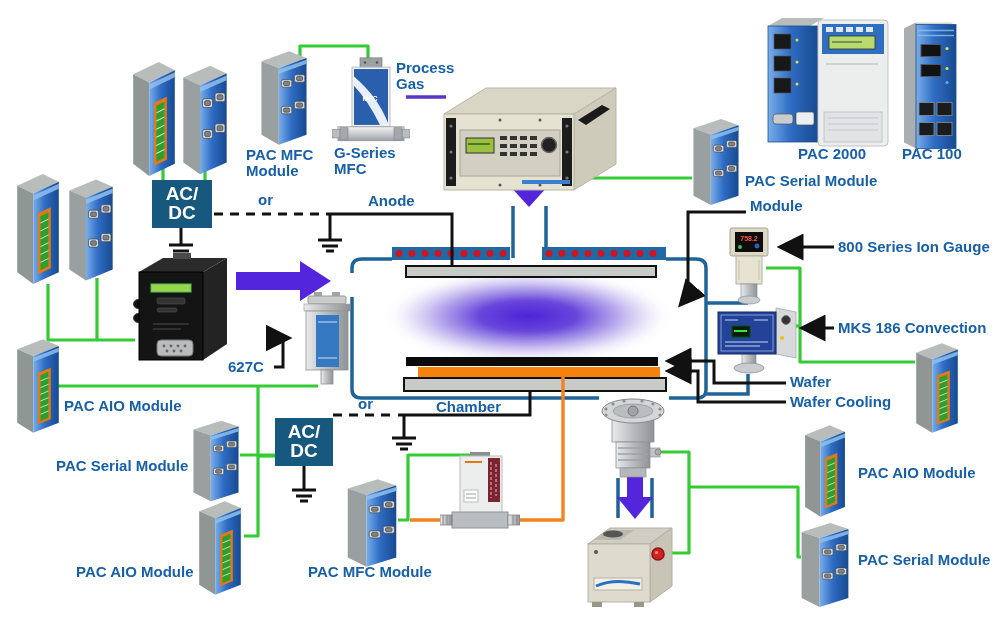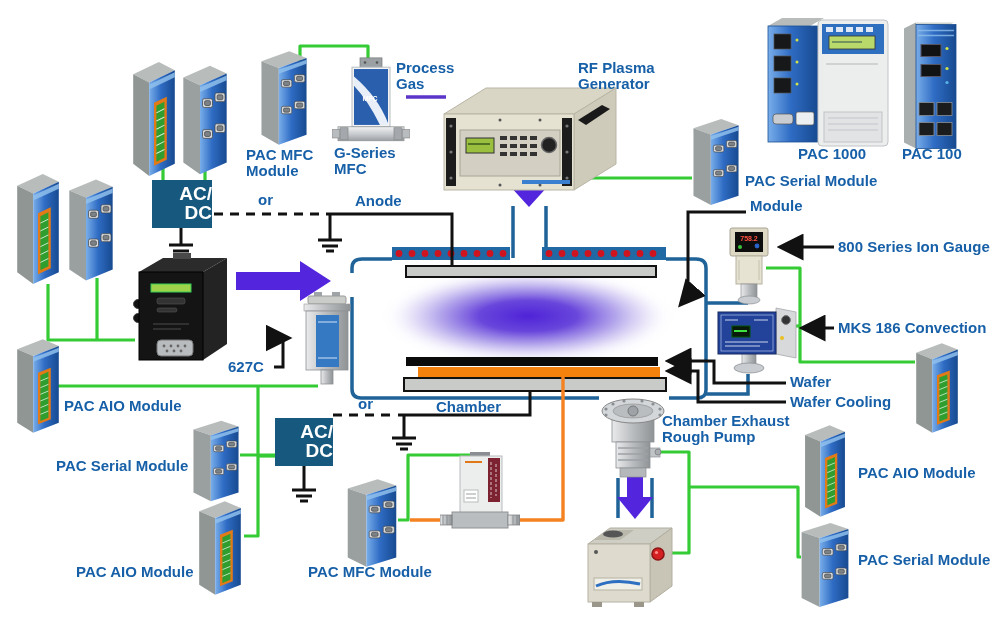--- a/index.html
+++ b/index.html
@@ -6,21 +6,21 @@
   #stage{position:relative;width:1000px;height:623px;background:#ffffff;overflow:hidden;
          font-family:"Liberation Sans",sans-serif;}
   #wires{position:absolute;left:0;top:0;z-index:1;}
   .dev{position:absolute;z-index:2;}
   .dev svg{display:block;width:100%;height:100%;}
   .lbl{position:absolute;z-index:3;color:#1760a8;font-weight:bold;font-size:15px;
        line-height:1.08;white-space:nowrap;}
   .wrap{white-space:normal;}
   .acdc{position:absolute;z-index:2;background:#16587e;color:#ffffff;font-weight:bold;
         font-size:19px;line-height:0.98;display:flex;flex-direction:column;
-        align-items:flex-end;justify-content:center;text-align:center;}
+        align-items:center;justify-content:center;text-align:center;}
 </style>
 </head>
 <body>
 
 <div id="stage">
 
 <svg id="wires" width="1000" height="623" viewBox="0 0 1000 623">
   <defs>
     <linearGradient id="gBlue" x1="0" y1="0" x2="1" y2="0">
       <stop offset="0" stop-color="#79aeea"></stop>
@@ -473,35 +473,33 @@
   <rect x="12" y="60" width="56" height="16" fill="#b9bdbf" stroke="#8d9194"></rect>
   <rect x="0" y="63" width="12" height="10" fill="url(#gSilH)" stroke="#777" stroke-width="0.7"></rect>
   <rect x="68" y="63" width="12" height="10" fill="url(#gSilH)" stroke="#777" stroke-width="0.7"></rect>
   <path d="M3,63 V73 M7,63 V73 M73,63 V73 M77,63 V73" stroke="#8a8e92" stroke-width="1"></path>
 </svg>
     </div>
 
 <div class="lbl wrap" style="left:246px;top:147px;width:82px">PAC MFC Module</div>
 <div class="lbl wrap" style="left:334px;top:145px;width:72px">G-Series MFC</div>
 <div class="lbl wrap" style="left:396px;top:60px;width:66px">Process Gas</div>
-<div class="lbl wrap" style="left:578px;top:60px;width:92px">RF Plasma Generator</div>
-<div class="lbl" style="left:798px;top:146px">PAC 1000</div>
+<div class="lbl" style="left:798px;top:146px">PAC 2000</div>
 <div class="lbl" style="left:902px;top:146px">PAC 100</div>
 <div class="lbl" style="left:745px;top:173px">PAC Serial Module</div>
-<div class="lbl" style="left:355px;top:193px">Anode</div>
+<div class="lbl" style="left:368px;top:193px">Anode</div>
 <div class="lbl" style="left:258px;top:192px">or</div>
 <div class="lbl" style="left:750px;top:198px">Module</div>
 <div class="lbl" style="left:838px;top:239px">800 Series Ion Gauge</div>
 <div class="lbl" style="left:838px;top:320px">MKS 186 Convection</div>
 <div class="lbl" style="left:228px;top:359px">627C</div>
 <div class="lbl" style="left:64px;top:398px">PAC AIO Module</div>
 <div class="lbl" style="left:790px;top:374px">Wafer</div>
 <div class="lbl" style="left:790px;top:394px">Wafer Cooling</div>
 <div class="lbl" style="left:436px;top:399px">Chamber</div>
 <div class="lbl" style="left:358px;top:396px">or</div>
-<div class="lbl wrap" style="left:662px;top:413px;width:140px">Chamber Exhaust Rough Pump</div>
 <div class="lbl" style="left:56px;top:458px">PAC Serial Module</div>
 <div class="lbl" style="left:76px;top:564px">PAC AIO Module</div>
 <div class="lbl" style="left:308px;top:564px">PAC MFC Module</div>
 <div class="lbl" style="left:858px;top:465px">PAC AIO Module</div>
 <div class="lbl" style="left:858px;top:552px">PAC Serial Module</div>
 
 </div>
 
 </body></html>

